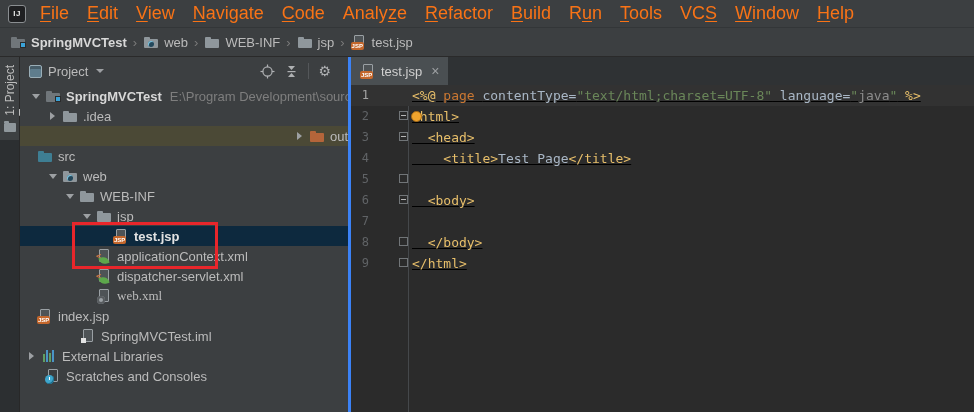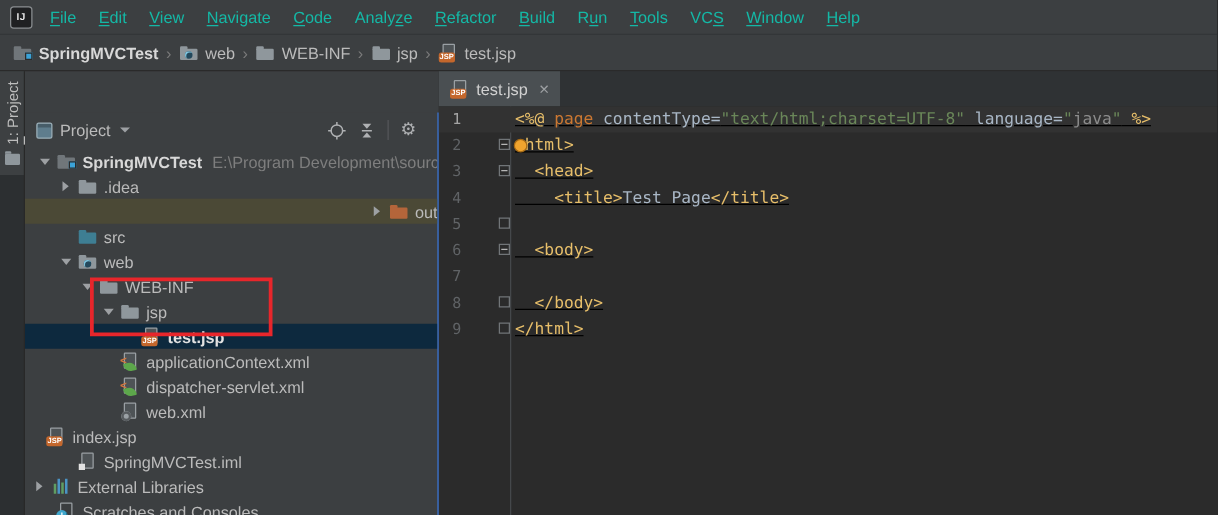--- a/index.html
+++ b/index.html
@@ -7,39 +7,39 @@
   .app{
     width:974px;height:412px;position:relative;overflow:hidden;
     background:var(--panel-bg);display:flex;flex-direction:column;
     font-family:"Liberation Sans",sans-serif;-webkit-font-smoothing:antialiased;
   }
   
   .menubar{height:28px;flex:none;display:flex;align-items:center;background:var(--panel-bg);border-bottom:1px solid #333638;}
   .logo{width:18px;height:18px;margin:0 5px 0 8px;border:1px solid #8A8E91;border-radius:3px;background:#1F2022;
         color:#E8E8E8;font:bold 8px/16px "Liberation Sans",sans-serif;text-align:center;letter-spacing:.5px;flex:none;}
   .menu-items{display:flex;}
-  .menu-item{padding:0 9px;line-height:27px;color:#14b8a6;font-size:13px;cursor:default;}
+  .menu-item{padding:0 9px;line-height:27px;color:#f97316;font-size:18px;cursor:default;}
   .menu-item u{text-decoration:underline;text-underline-offset:2px;}
   
   .breadcrumbs{height:29px;flex:none;display:flex;align-items:center;background:var(--panel-bg);
                border-bottom:1px solid #2A2A2A;padding-left:10px;}
   .crumb{display:flex;align-items:center;gap:5px;color:#BBBBBB;font-size:13px;}
   .crumb.bold .crumb-label{font-weight:bold;color:#D8D8D8;}
   .crumb-sep{color:#7A7A7A;font-size:13px;margin:0 6px;}
   
   .main{flex:1;display:flex;min-height:0;}
   .stripe{width:20px;flex:none;background:#2C2F31;border-right:1px solid #282828;display:flex;flex-direction:column;}
   .stripe-btn{background:#3D4042;display:flex;flex-direction:column;align-items:center;padding:8px 0 7px;gap:7px;}
   .stripe-label{writing-mode:vertical-rl;transform:rotate(180deg);color:#BDBDBD;font-size:12px;white-space:nowrap;}
   .stripe-label u{text-underline-offset:2px;}
   .mini-folder{width:12px;height:9px;background:#8F979C;border-radius:1px;position:relative;margin-bottom:1px;}
   .mini-folder::before{content:"";position:absolute;top:-2px;left:0;width:5px;height:2px;background:#8F979C;border-radius:1px 1px 0 0;}
   
-  .project-panel{width:331px;flex:none;background:var(--panel-bg);border-right:1px solid #3b82f6;
-                 display:flex;flex-direction:column;overflow:hidden;margin-top:33px;}
+  .project-panel{width:331px;flex:none;background:var(--panel-bg);border-right:3px solid #3b82f6;
+                 display:flex;flex-direction:column;overflow:hidden;}
   .panel-header{height:28px;flex:none;display:flex;align-items:center;padding:0 8px 0 9px;gap:6px;}
   .ic-projecttool{width:13px;height:13px;background:#5F7D8D;border:1px solid #9AAEB7;border-radius:2px;
                   box-shadow:inset 0 3px 0 rgba(0,0,0,.25);flex:none;}
   .ph-title{color:#BBBBBB;font-size:13px;}
   .ph-caret{width:0;height:0;border-left:4px solid transparent;border-right:4px solid transparent;border-top:4px solid #9DA0A3;margin-left:2px;}
   .ph-actions{margin-left:auto;display:flex;align-items:center;gap:9px;}
   .ph-actions svg{display:block;}
   .ph-sep{width:1px;height:16px;background:#54575A;}
   .gear-glyph{color:#AFB1B3;font-family:"DejaVu Sans",sans-serif;font-size:14px;line-height:14px;}
   .minus-bar{width:11px;height:2px;background:#AFB1B3;}
@@ -217,21 +217,21 @@
             <span class="tlabel">.idea</span>
           </div>
           <div class="trow hl" style="padding-left: 25px;">
             <span class="arr closed"></span>
             <span class="ic ic-folder-excluded">
               <span class="f-tab"></span>
               <span class="f-body"></span>
             </span>
             <span class="tlabel">out</span>
           </div>
-          <div class="trow" style="padding-left: 25px;">
+          <div class="trow" style="">
             <span class="arr none"></span>
             <span class="ic ic-folder-source">
               <span class="f-tab"></span>
               <span class="f-body"></span>
             </span>
             <span class="tlabel">src</span>
           </div>
           <div class="trow" style="padding-left: 25px;">
             <span class="arr open"></span>
             <span class="ic ic-folder-web">
@@ -276,37 +276,37 @@
           </div>
           <div class="trow" style="padding-left: 59px;">
             <span class="arr none"></span>
             <span class="ic ic-spring-xml">
               <span class="pg"></span>
               <span class="badge-lt">&lt;</span>
               <span class="badge-leaf"></span>
             </span>
             <span class="tlabel">dispatcher-servlet.xml</span>
           </div>
-          <div class="trow" style="padding-left: 59px;">
+          <div class="trow" style="padding-left: 59px; font-family: Liberation Serif, serif;">
             <span class="arr none"></span>
             <span class="ic ic-web-xml">
               <span class="pg"></span>
               <span class="badge-gear"></span>
             </span>
             <span class="tlabel">web.xml</span>
           </div>
           <div class="trow" style="">
             <span class="arr none"></span>
             <span class="ic ic-jsp-file">
               <span class="pg"></span>
               <span class="badge-jsp">JSP</span>
             </span>
             <span class="tlabel">index.jsp</span>
           </div>
-          <div class="trow" style="padding-left: 25px;">
+          <div class="trow" style="padding-left: 43px;">
             <span class="arr none"></span>
             <span class="ic ic-iml-file">
               <span class="pg"></span>
               <span class="badge-box"></span>
             </span>
             <span class="tlabel">SpringMVCTest.iml</span>
           </div>
           <div class="trow" style="padding-left: 4px;">
             <span class="arr closed"></span>
             <span class="ic ic-external-libraries">

